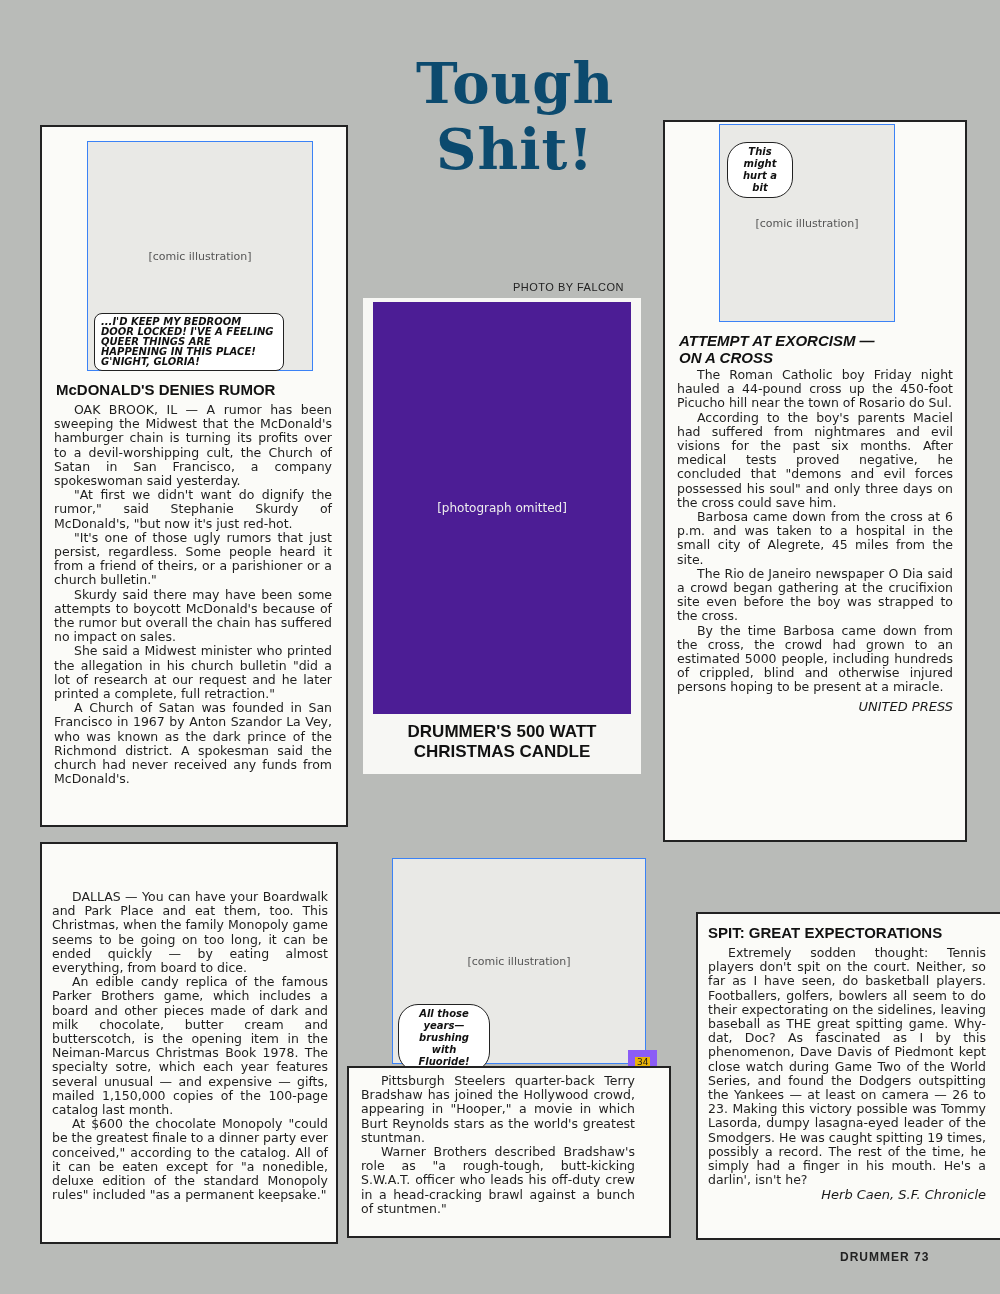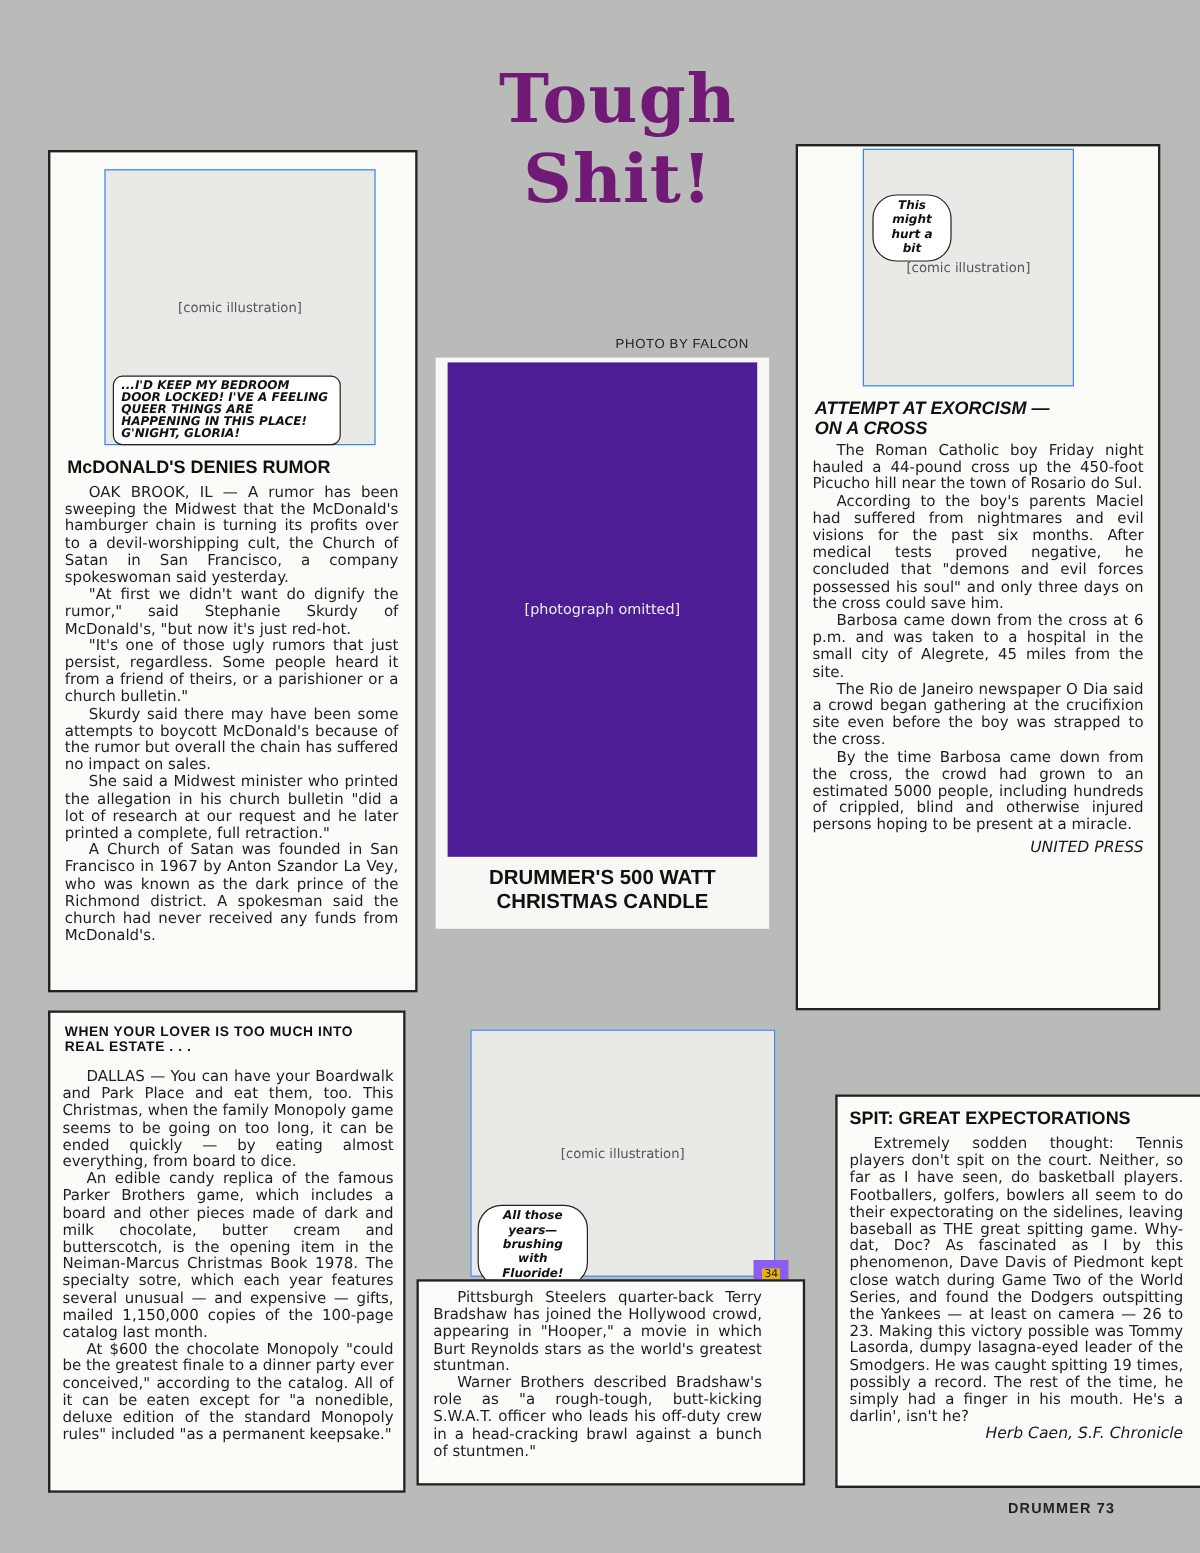--- a/index.html
+++ b/index.html
@@ -2,21 +2,21 @@
 <html><head>
   <meta charset="utf-8">
   <style>
     * { box-sizing: border-box; margin: 0; padding: 0; }
     body {
       width: 1000px; height: 1294px; background: #b9bbb8;
       font-family: "DejaVu Serif", serif; color: #1a1a1a; position: relative; overflow: hidden;
     }
     .title {
       position: absolute; left: 355px; top: 50px; width: 320px; text-align: center;
-      font-family: "DejaVu Serif", serif; font-weight: 900; font-size: 56px; line-height: 66px; color: #701a75;
+      font-family: "DejaVu Serif", serif; font-weight: 900; font-size: 56px; line-height: 66px; color: #0c4a6e;
       letter-spacing: 1px;
     }
     .box {
       position: absolute; background: #fbfbf8; border: 2px solid #222;
     }
     .art {
       position: absolute; border: 1px solid #3b82f6; background: #e9e9e6;
       display: flex; align-items: center; justify-content: center;
       font-family: "DejaVu Sans", sans-serif; font-size: 11px; color: #555; text-align: center; padding: 6px;
     }
@@ -79,34 +79,33 @@
 <div class="photo-credit">PHOTO BY FALCON</div>
 <div class="photo-frame">
   <div class="photo-placeholder">[photograph omitted]</div>
   <div class="photo-caption">DRUMMER'S 500 WATT CHRISTMAS CANDLE</div>
 </div>
 
 <div class="box" style="left:663px; top:120px; width:304px; height:722px;">
   <div class="art" style="left:54px; top:2px; width:176px; height:198px;">
     <span>[comic illustration]</span>
   </div>
-  <div class="bubble" style="left:62px; top:20px; width:66px; border-radius:20px; text-align:center;margin-top:20px;">This might hurt a bit</div>
+  <div class="bubble" style="left:62px; top:20px; width:66px; border-radius:20px; text-align:center;">This might hurt a bit</div>
   <div class="head" style="position:absolute; left:14px; top:210px; width:200px;font-style:italic;">ATTEMPT AT EXORCISM — ON A CROSS</div>
   <div class="body" style="position:absolute; left:12px; top:246px; width:276px;">
     <p>The Roman Catholic boy Friday night hauled a 44-pound cross up the 450-foot Picucho hill near the town of Rosario do Sul.</p>
     <p>According to the boy's parents Maciel had suffered from nightmares and evil visions for the past six months. After medical tests proved negative, he concluded that "demons and evil forces possessed his soul" and only three days on the cross could save him.</p>
     <p>Barbosa came down from the cross at 6 p.m. and was taken to a hospital in the small city of Alegrete, 45 miles from the site.</p>
     <p>The Rio de Janeiro newspaper O Dia said a crowd began gathering at the crucifixion site even before the boy was strapped to the cross.</p>
     <p>By the time Barbosa came down from the cross, the crowd had grown to an estimated 5000 people, including hundreds of crippled, blind and otherwise injured persons hoping to be present at a miracle.</p>
     <div class="credit" style="margin-top:4px;">UNITED PRESS</div>
   </div>
 </div>
 
 <div class="box" style="left:40px; top:842px; width:298px; height:402px;">
-  <div class="head small" style="position:absolute; left:12px; top:10px; width:274px;">WHEN YOUR LOVER IS TOO MUCH INTO REAL ESTATE . . .</div>
   <div class="body" style="position:absolute; left:10px; top:46px; width:276px;">
     <p>DALLAS — You can have your Boardwalk and Park Place and eat them, too. This Christmas, when the family Monopoly game seems to be going on too long, it can be ended quickly — by eating almost everything, from board to dice.</p>
     <p>An edible candy replica of the famous Parker Brothers game, which includes a board and other pieces made of dark and milk chocolate, butter cream and butterscotch, is the opening item in the Neiman-Marcus Christmas Book 1978. The specialty sotre, which each year features several unusual — and expensive — gifts, mailed 1,150,000 copies of the 100-page catalog last month.</p>
     <p>At $600 the chocolate Monopoly "could be the greatest finale to a dinner party ever conceived," according to the catalog. All of it can be eaten except for "a nonedible, deluxe edition of the standard Monopoly rules" included "as a permanent keepsake."</p>
   </div>
 </div>
 
 <div class="art" style="left:392px; top:858px; width:254px; height:206px;">
   <span>[comic illustration]</span>
 </div>

